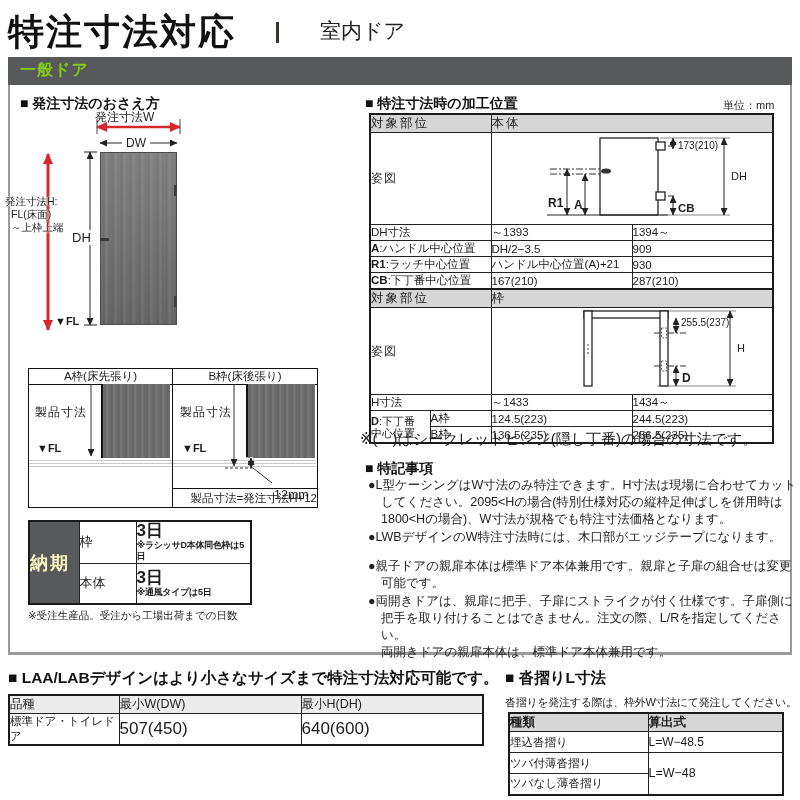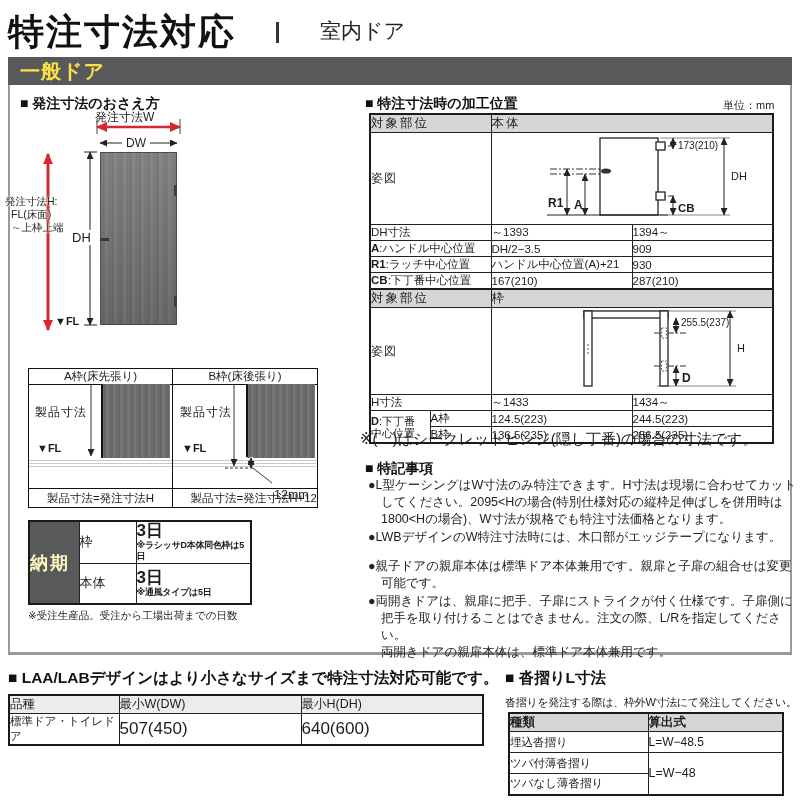--- a/index.html
+++ b/index.html
@@ -1,21 +1,21 @@
 <!DOCTYPE html>
 <html><head>
 <meta charset="utf-8">
 <style>
   html,body{margin:0;padding:0;background:#fff;}
   #page{position:relative;width:800px;height:800px;background:#fff;overflow:hidden;
         font-family:"Liberation Sans","DejaVu Sans",sans-serif;color:#1c1c1c;}
   .abs{position:absolute;}
   .ttl{font-size:36px;font-weight:bold;color:#111;letter-spacing:2px;}
   .sub{font-size:21px;color:#222;}
-  .secbar{background:#58595b;color:#fde047;font-weight:bold;font-size:20px;line-height:28px;padding-left:12px;letter-spacing:1px;}
+  .secbar{background:#58595b;color:#84cc16;font-weight:bold;font-size:16px;line-height:28px;padding-left:12px;letter-spacing:1px;font-family:Liberation Mono, monospace;}
   .h2{font-size:14px;font-weight:bold;color:#111;}
   .h2b{font-size:15.5px;font-weight:bold;color:#111;}
   .mainbox{border-left:2px solid #9a9a9a;border-right:2px solid #9a9a9a;border-bottom:3px solid #9a9a9a;}
   .halo{text-shadow:0 0 2px #fff,0 0 2px #fff,0 0 2px #fff;}
   .door{background:
      linear-gradient(180deg,rgba(255,255,255,.10),rgba(0,0,0,.10)),
      repeating-linear-gradient(90deg,#757575 0px,#696969 3px,#7e7e7e 5px,#6d6d6d 9px);
      border:1px solid #4c4c4c;box-sizing:border-box;}
   .panel{background:repeating-linear-gradient(90deg,#6f6f6f 0px,#626262 2px,#7a7a7a 4px,#676767 7px);
      border-left:2px solid #111;box-sizing:border-box;}
@@ -104,21 +104,20 @@
         <line x1="62" y1="0" x2="62" y2="72" stroke="#333" stroke-width="1" marker-end="url(#aB)"></line>
         <line x1="205" y1="0" x2="205" y2="82" stroke="#333" stroke-width="1" marker-end="url(#aB)"></line>
         <line x1="196" y1="74" x2="226" y2="74" stroke="#fff" stroke-width="1.5" stroke-dasharray="3 2"></line>
         <line x1="196" y1="84" x2="226" y2="84" stroke="#333" stroke-width="1" stroke-dasharray="3 2"></line>
         <line x1="222" y1="74" x2="222" y2="84" stroke="#111" stroke-width="1" marker-start="url(#aB)" marker-end="url(#aB)"></line>
         <line x1="224" y1="84" x2="243" y2="99" stroke="#333" stroke-width="1"></line>
       </svg>
       <div class="abs" style="left:245px;top:104px;font-size:12.5px;z-index:3;">12mm</div>
     </div>
 
-    <div class="abs" style="left:0;top:119px;width:143px;height:18px;border-top:1px solid #111;text-align:center;font-size:11.5px;line-height:18px;">製品寸法=発注寸法H</div>
     <div class="abs" style="left:143px;top:119px;width:144px;height:18px;border-top:1px solid #111;border-left:1px solid #111;text-align:right;font-size:11.5px;line-height:18px;">製品寸法=発注寸法H+12</div>
   </div>
 
   <table class="abs tbl" style="left:28px;top:520px;width:222px;">
     <colgroup>
         <col style="width:50px">
         <col style="width:57px">
         <col style="width:115px">
       </colgroup>
     <tbody>

